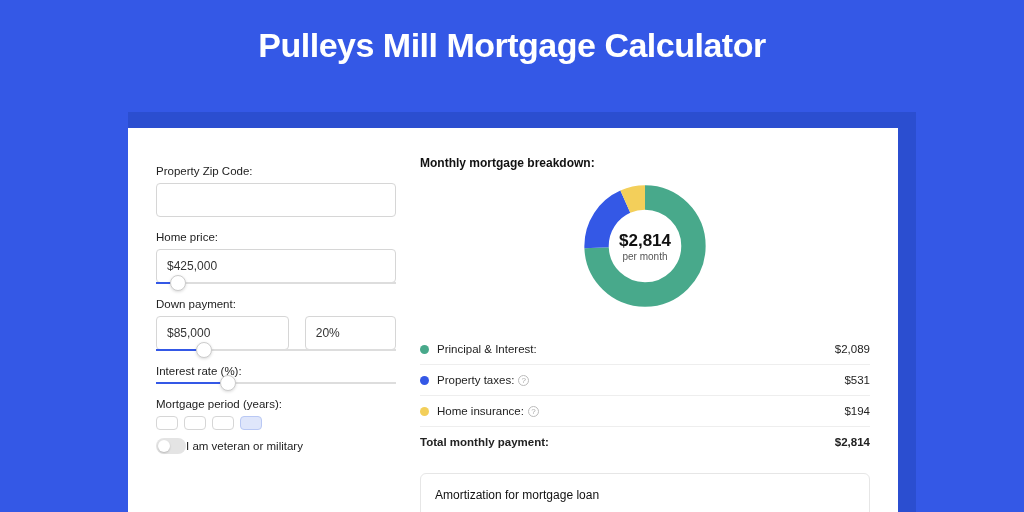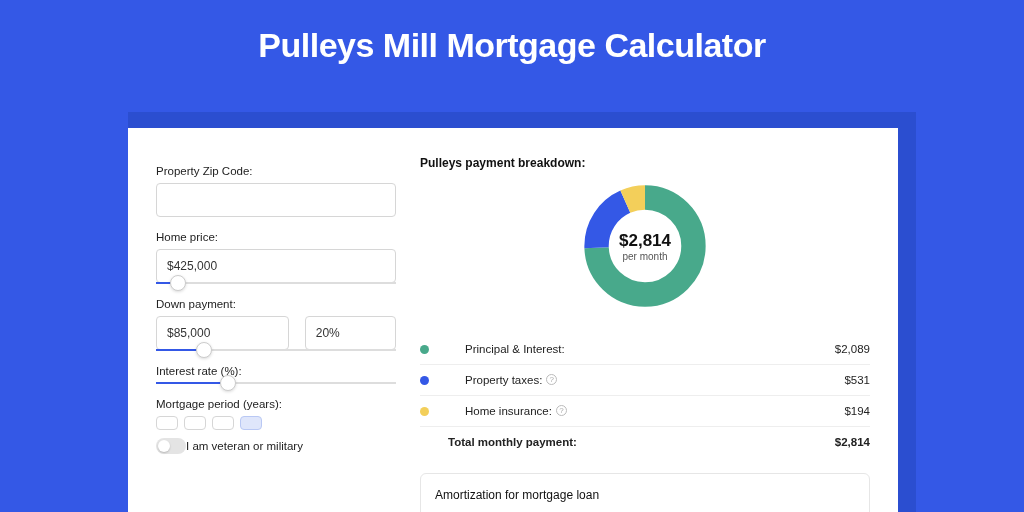--- a/index.html
+++ b/index.html
@@ -152,21 +152,21 @@
   .breakdown-row {
     display: flex;
     align-items: center;
     font-size: 11.5px;
     padding: 9px 0;
     border-top: 1px solid #eee;
     color: #222;
   }
   .breakdown-row:first-of-type { border-top: none; }
   .dot { width: 9px; height: 9px; border-radius: 50%; margin-right: 8px; }
-  .breakdown-label { flex: 1; display: flex; align-items: flex-start; gap: 4px; margin-left: 28px; }
+  .breakdown-label { flex: 1; display: flex; align-items: flex-end; gap: 4px; }
   .breakdown-value { font-weight: 400; }
   .breakdown-total { font-weight: 700; }
   .help-icon {
     width: 11px;
     height: 11px;
     border: 1px solid #bbb;
     border-radius: 50%;
     font-size: 8px;
     color: #aaa;
     display: inline-flex;
@@ -228,21 +228,21 @@
       </div>
 
     <div class="toggle-row">
       <div class="toggle"></div>
       <span class="toggle-label">I am veteran or military</span>
     </div>
 
   </div>
 
   <div class="result-col">
-    <div class="section-title">Pulleys payment breakdown:</div>
+    <div class="section-title">Monthly mortgage breakdown:</div>
 
     <div class="donut-wrap">
       <div class="donut">
         <svg viewBox="0 0 42 42">
           <circle cx="21" cy="21" r="15.9" fill="none" stroke="#48a98b" stroke-width="8" stroke-dasharray="74.2 25.8" stroke-dashoffset="0"></circle>
           <circle cx="21" cy="21" r="15.9" fill="none" stroke="#3458e6" stroke-width="8" stroke-dasharray="18.9 81.1" stroke-dashoffset="-74.2"></circle>
           <circle cx="21" cy="21" r="15.9" fill="none" stroke="#f3cf5a" stroke-width="8" stroke-dasharray="6.9 93.1" stroke-dashoffset="-93.1"></circle>
         </svg>
         <div class="donut-center">
           <div class="donut-value">$2,814</div>

